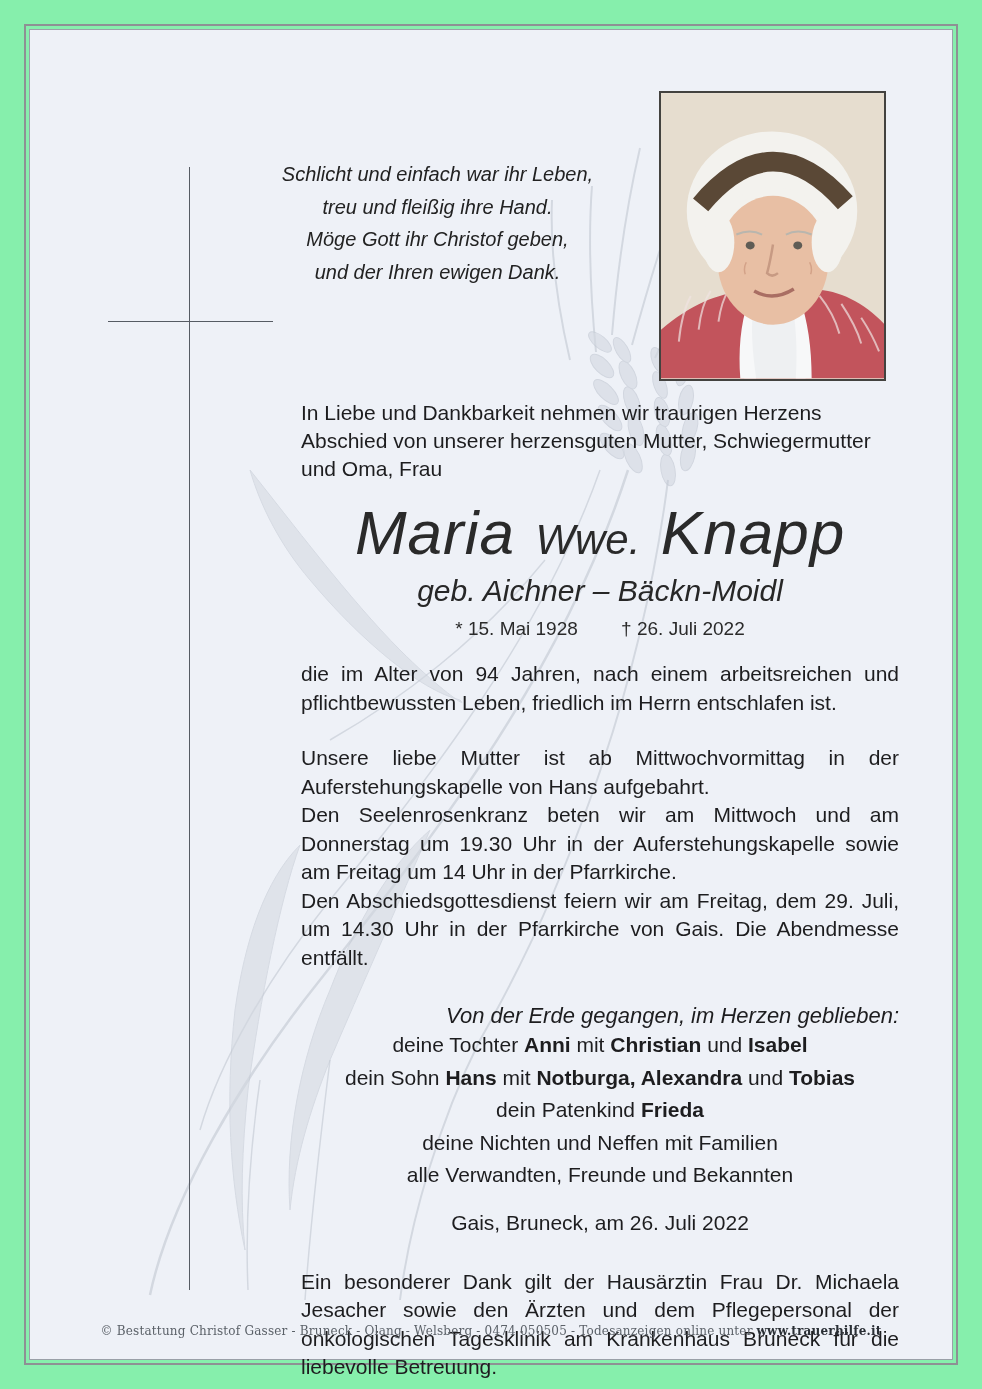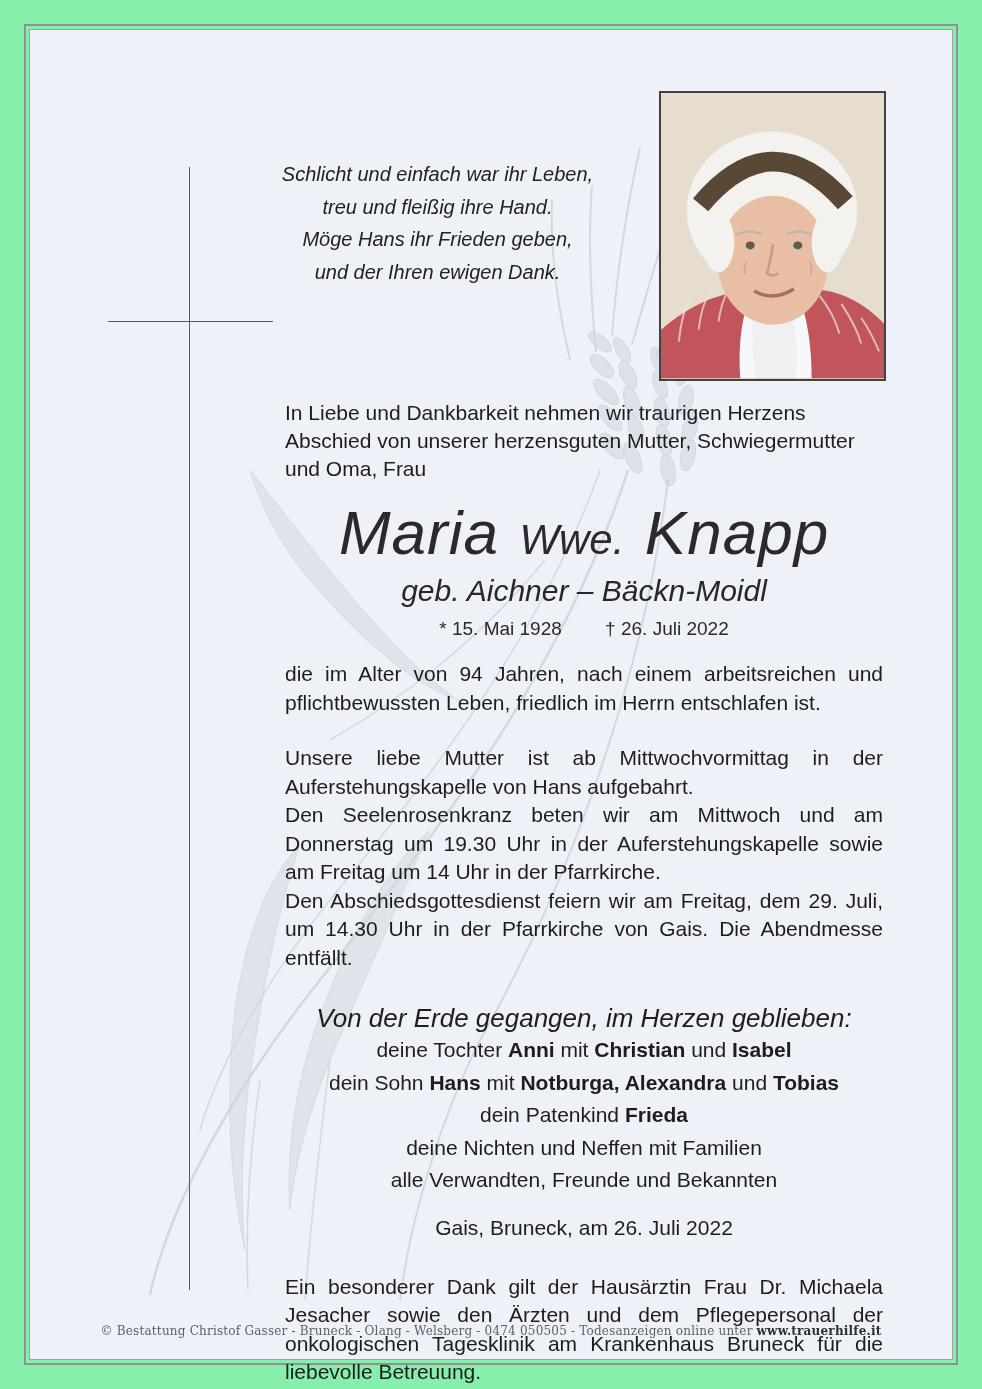--- a/index.html
+++ b/index.html
@@ -10,34 +10,34 @@
   .frame-inner{position:absolute;left:29px;top:29px;right:29px;bottom:29px;
         border:1px solid #9aa0a8;background:#eef1f7;}
   .watermark{position:absolute;left:0;top:0;z-index:1;pointer-events:none;}
   .cross-v{position:absolute;left:189px;top:167px;width:1px;height:1123px;background:#565b63;z-index:2;}
   .cross-h{position:absolute;left:108px;top:321px;width:165px;height:1px;background:#565b63;z-index:2;}
   .quote{position:absolute;left:250px;top:158px;width:375px;z-index:3;
         font-style:italic;font-size:20px;line-height:32.5px;text-align:center;color:#222;}
   .photo{position:absolute;left:659px;top:91px;width:227px;height:290px;z-index:4;
         border:2px solid #43423f;box-sizing:border-box;background:#e9e0d3;}
   .photo svg{display:block;width:100%;height:100%;}
-  .content{position:absolute;left:285px;top:399px;width:598px;z-index:3;}
+  .content{position:absolute;left:301px;top:399px;width:598px;z-index:3;}
   .intro{margin:0;font-size:21px;line-height:28px;text-align:left;}
   .name-row{margin-top:14px;text-align:center;font-style:italic;color:#2a2a2a;white-space:nowrap;}
   .name-big{font-size:62px;letter-spacing:1px;margin-top:44px;}
   .name-mid{font-size:42px;margin:12px 16px;}
   .maiden{margin-top:6px;text-align:center;font-style:italic;font-size:30px;color:#272727;}
   .dates{margin-top:10px;text-align:center;font-size:19px;color:#2a2a2a;}
   .dates span{display:inline-block;}
   .dates .birth{margin-right:38px;}
   .para{margin:0;font-size:21px;line-height:28.5px;text-align:justify;}
   .p1{margin-top:20px;}
   .services{margin-top:27px;}
   .services p{margin:0;}
-  .m-heading{margin-top:31px;text-align:center;font-style:italic;font-size:26px;}
+  .m-heading{margin-top:31px;text-align:right;font-style:italic;font-size:22px;}
   .m-lines{text-align:center;font-size:21px;line-height:32.5px;}
   .m-line .bold{font-weight:700;}
   .dateline{margin-top:19px;text-align:center;font-size:21px;}
   .thanks{margin-top:33px;}
   .footer{position:absolute;left:0;right:0;top:1324px;z-index:3;text-align:center;
         font-family:"DejaVu Serif",serif;font-size:12px;letter-spacing:0.2px;color:#5b6168;}
   .footer .site{font-weight:700;color:#2a2f35;}
 </style>
 </head>
 <body>
@@ -94,21 +94,21 @@
   </svg>
 
   <div>
     <div class="cross-v"></div>
     <div class="cross-h"></div>
   </div>
 
   <div class="quote">
     <div>Schlicht und einfach war ihr Leben,</div>
     <div>treu und fleißig ihre Hand.</div>
-    <div>Möge Hans ihr Frieden geben,</div>
+    <div>Möge Gott ihr Christof geben,</div>
     <div>und der Ihren ewigen Dank.</div>
   </div>
 
   <div class="photo">
     <svg viewBox="0 0 225 287">
       <rect x="0" y="0" width="225" height="287" fill="#e9e0d3"></rect>
       <rect x="0" y="0" width="225" height="287" fill="#ded3c3" opacity="0.25"></rect>
       <path d="M0,287 L0,238 C35,208 72,196 92,202 L112,216 L136,200 C168,192 200,206 225,232 L225,287 Z" fill="#c2545c"></path>
       <g stroke="#f0e4e2" stroke-width="2" fill="none" opacity="0.7">
         <path d="M18,250 C20,230 24,215 30,204"></path>

